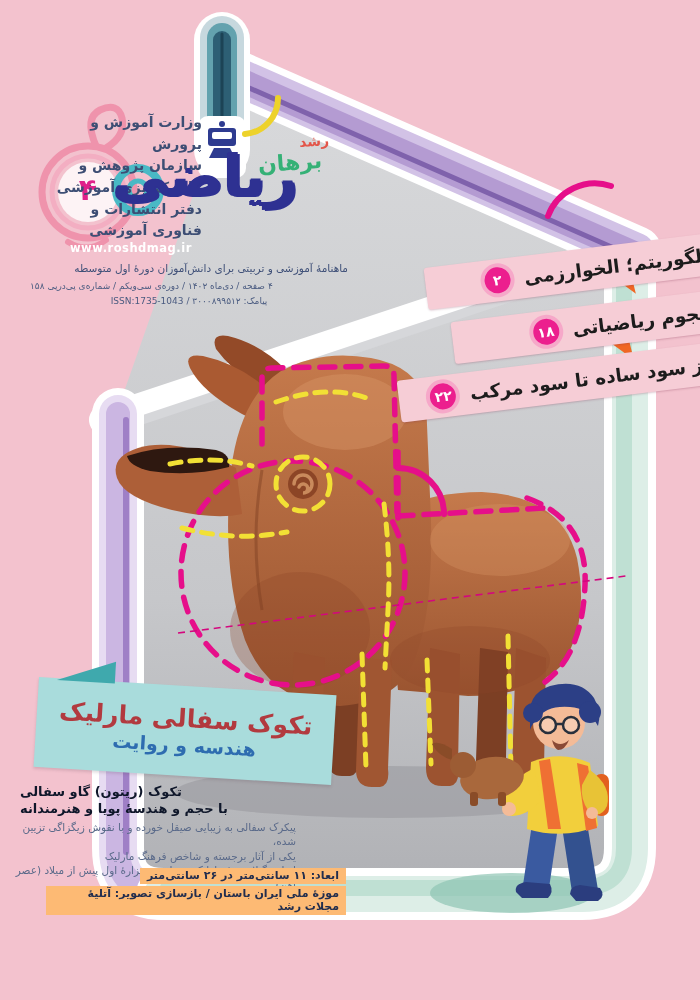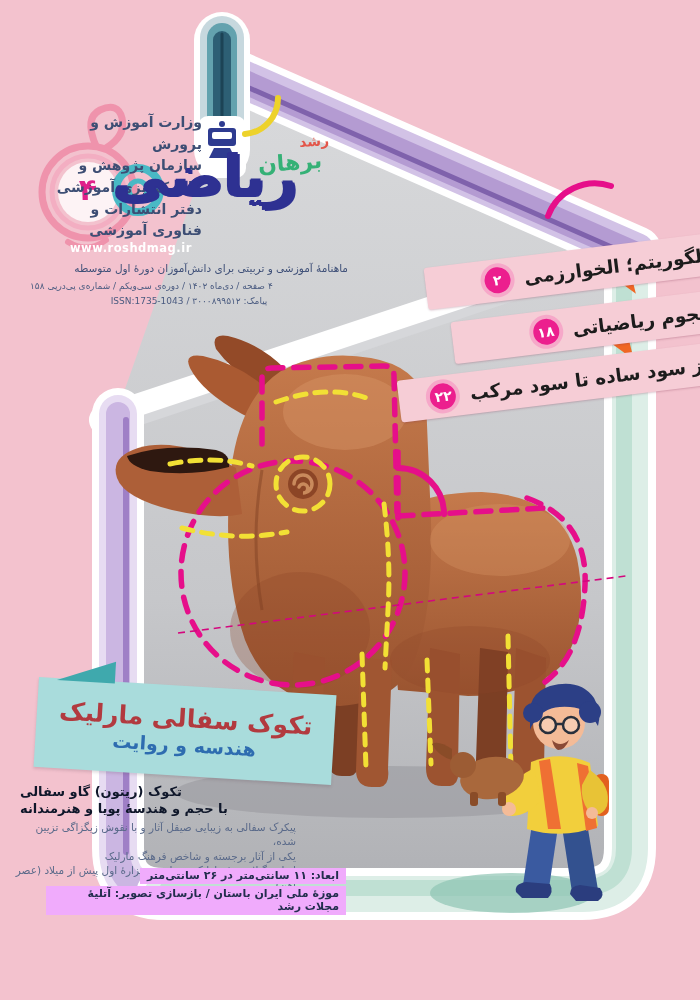--- a/index.html
+++ b/index.html
@@ -55,21 +55,21 @@
     display:flex;flex-direction:column;align-items:center;justify-content:center;gap:2px;}
   .title-box .fold2{position:absolute;left:18px;top:-20px;width:0;height:0;
     border-bottom:22px solid #3fa9ad;border-left:58px solid transparent;}
   .f-title{color:#b23a3f;font-weight:900;font-size:25px;line-height:1.05;}
   .f-sub{color:#2e6cb0;font-weight:900;font-size:19px;}
   .lead{left:20px;top:784px;width:276px;text-align:left;
     color:#0f172a;font-weight:900;font-size:13px;line-height:1.3;}
   .bodytxt{left:14px;top:820px;width:282px;text-align:right;
     color:#5a6a8a;font-size:10.5px;line-height:1.38;}
   .cap{left:46px;top:868px;width:300px;}
-  .cap span{display:table;background:#f0abfc;color:#232e4e;
+  .cap span{display:table;background:#fdba74;color:#232e4e;
     font-weight:bold;font-size:11px;padding:1px 7px 2px;margin-bottom:2px;}
 </style>
 </head>
 <body>
 
 <div id="cover">
 
   <svg id="artframe" viewBox="0 0 700 1000">
     <defs>
       <linearGradient id="grayg" x1="0" y1="0" x2="0" y2="1">
@@ -272,21 +272,21 @@
     <span class="fold2"></span>
     <div class="f-title">تکوک سفالی مارلیک</div>
     <div class="f-sub">هندسه و روایت</div>
   </div>
 
   <div class="abs lead rtl">
     <div>تکوک (ریتون) گاو سفالی</div>
     <div>با حجم و هندسهٔ پویا و هنرمندانه</div>
   </div>
   <div class="abs bodytxt rtl">
-    <div>پیکرک سفالی به زیبایی صیقل آثار و با نقوش زیگزاگی تزیین شده،</div>
+    <div>پیکرک سفالی به زیبایی صیقل خورده و با نقوش زیگزاگی تزیین شده،</div>
     <div>یکی از آثار برجسته و شاخص فرهنگ مارلیک</div>
     <div>ایران، گیلان، تپهٔ مارلیک، متعلق به هزارهٔ اول پیش از میلاد (عصر آهن)</div>
     <div>اثر سفالگران ماهر باستانی ایران</div>
   </div>
 
   <div class="abs cap rtl">
     <span>ابعاد: ۱۱ سانتی‌متر در ۲۶ سانتی‌متر</span>
     <span>موزهٔ ملی ایران باستان / بازسازی تصویر: آتلیهٔ مجلات رشد</span>
   </div>
 

